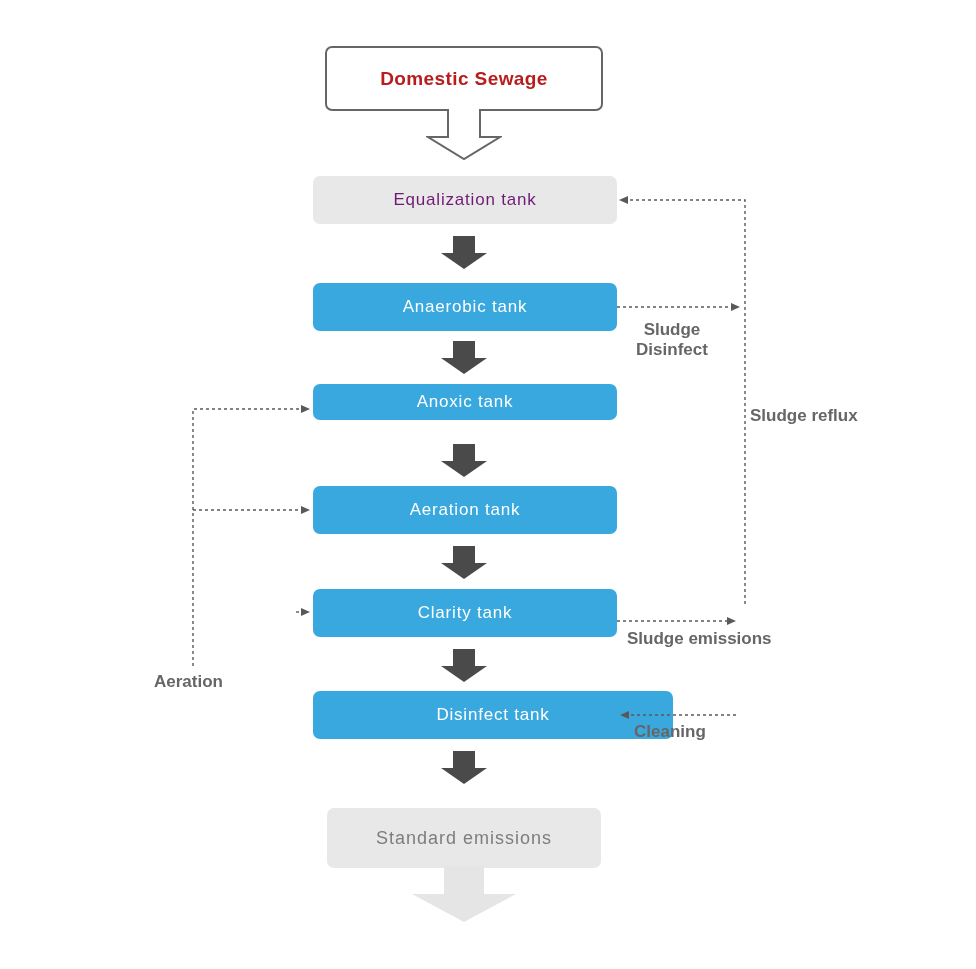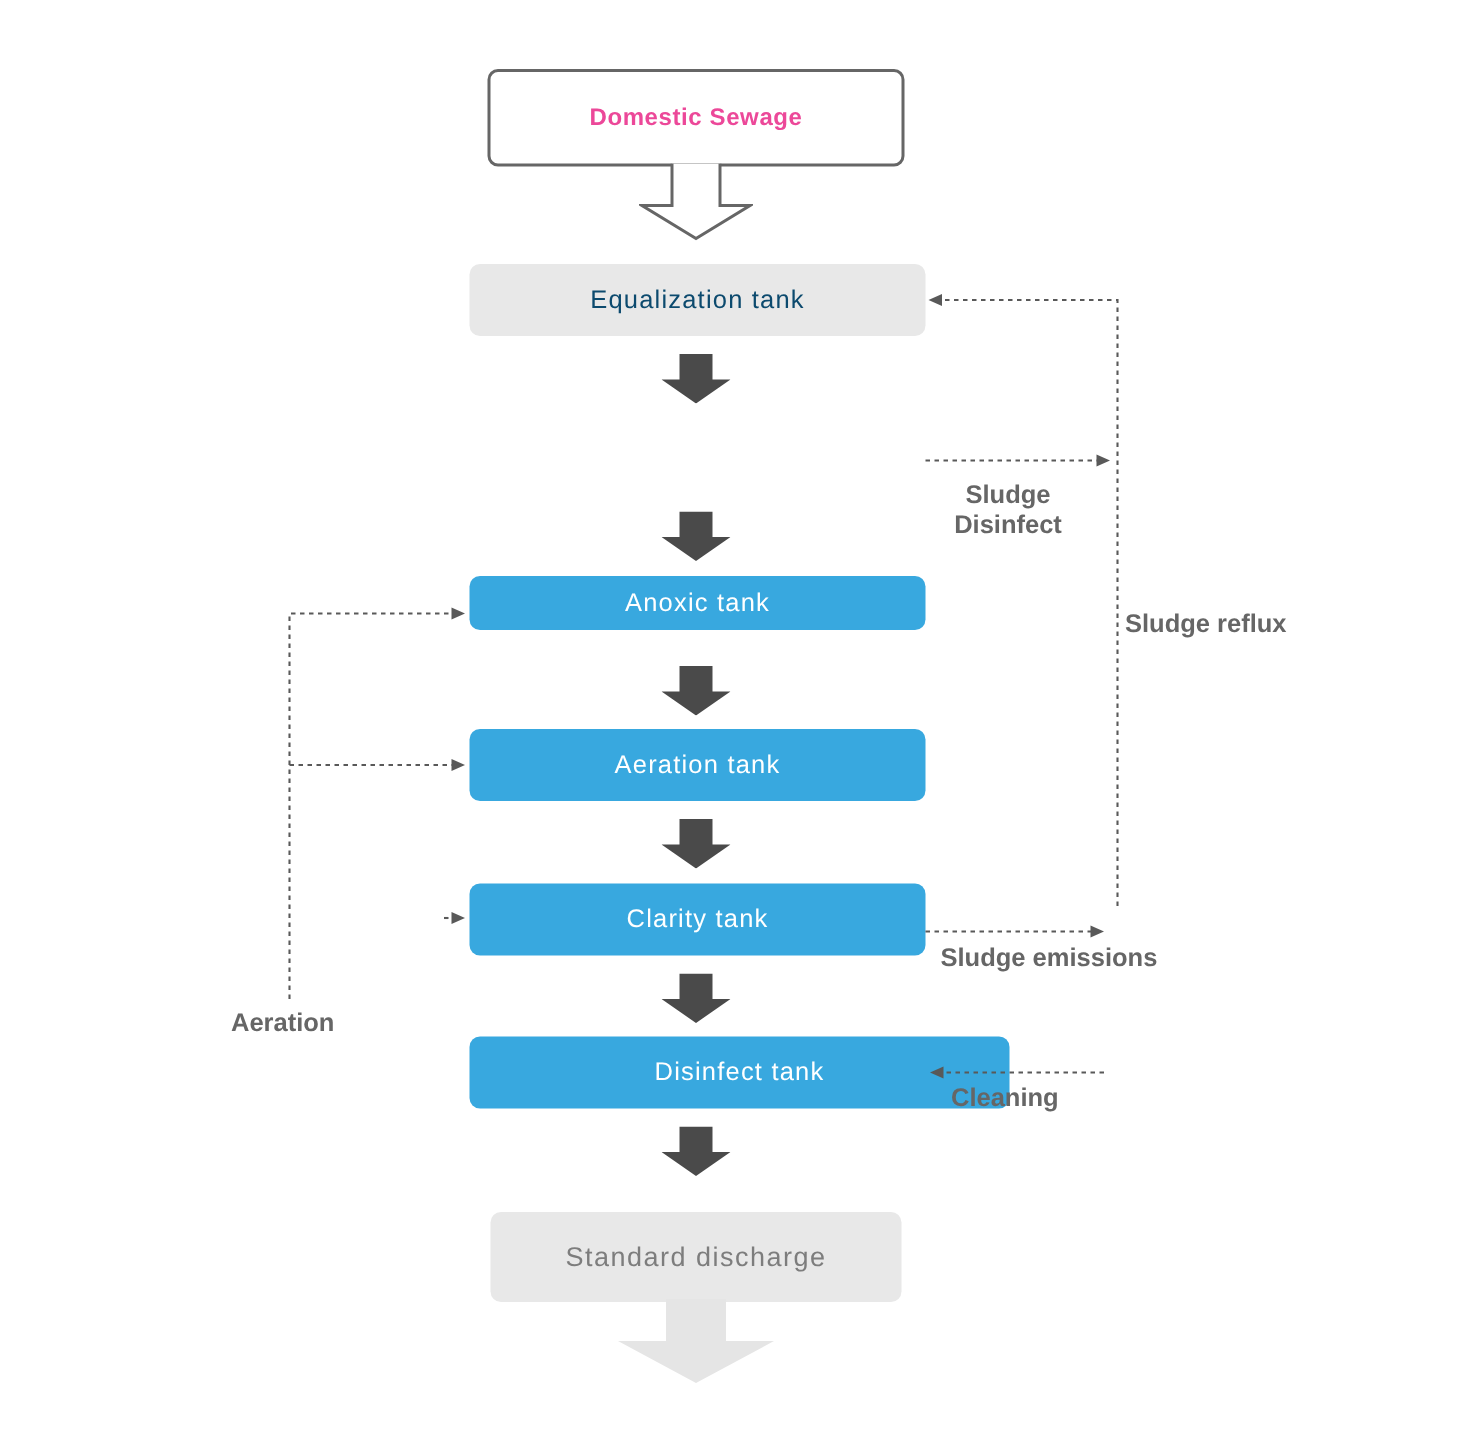--- a/index.html
+++ b/index.html
@@ -12,27 +12,27 @@
   }
   .node{
     position:absolute;
     display:flex;align-items:center;justify-content:center;
     border-radius:7px;
     font-size:17px;
     letter-spacing:0.8px;
     box-sizing:border-box;
   }
   .node-blue{background:#38A8DF;color:#ffffff;}
-  .node-gray{background:#E8E8E8;color:#0c4a6e;}
+  .node-gray{background:#E8E8E8;color:#701a75;}
   .node-source{
     background:#ffffff;
     border:2px solid #666666;
-    color:#ec4899;
+    color:#b91c1c;
     font-weight:bold;
-    font-size:16px;
+    font-size:19px;
     letter-spacing:0.4px;
   }
   .annotation{
     position:absolute;
     color:#666666;
     font-weight:bold;
     font-size:17px;
     white-space:nowrap;
   }
   .svg-abs{position:absolute;}
@@ -48,39 +48,42 @@
   </div>
 
   <svg class="svg-abs" style="left:426px;top:109px;" width="76" height="52">
     <path d="M22,0 L22,28 L2,28 L38,50 L74,28 L54,28 L54,0" fill="#ffffff" stroke="#666666" stroke-width="2" stroke-linejoin="miter"></path>
   </svg>
 
   <div class="node node-gray" style="left:313px;top:176px;width:304px;height:48px;">
     <span>Equalization tank</span>
   </div>
 
+  <div class="node node-blue" style="left:313px;top:283px;width:304px;height:48px;">
+    <span>Anaerobic tank</span>
+  </div>
 
   <div class="node node-blue" style="left:313px;top:384px;width:304px;height:36px;">
     <span>Anoxic tank</span>
   </div>
 
   <div class="node node-blue" style="left:313px;top:589px;width:304px;height:48px;">
     <span>Clarity tank</span>
   </div>
 
   <div class="node node-blue" style="left:313px;top:486px;width:304px;height:48px;">
     <span>Aeration tank</span>
   </div>
 
   <div class="node node-blue" style="left:313px;top:691px;width:360px;height:48px;">
     <span>Disinfect tank</span>
   </div>
 
   <div class="node node-gray" style="left:327px;top:808px;width:274px;height:60px;font-size:18px;letter-spacing:1px;color:#7D7D7D;">
-    <span>Standard discharge</span>
+    <span>Standard emissions</span>
   </div>
 
   <svg class="svg-abs" style="left:441px;top:236px;" width="46" height="33">
     <polygon points="12,0 34,0 34,17 46,17 23,33 0,17 12,17" fill="#4A4A4A"></polygon>
     </svg>
   <svg class="svg-abs" style="left:441px;top:341px;" width="46" height="33">
     <polygon points="12,0 34,0 34,17 46,17 23,33 0,17 12,17" fill="#4A4A4A"></polygon>
     </svg>
   <svg class="svg-abs" style="left:441px;top:444px;" width="46" height="33">
     <polygon points="12,0 34,0 34,17 46,17 23,33 0,17 12,17" fill="#4A4A4A"></polygon>

